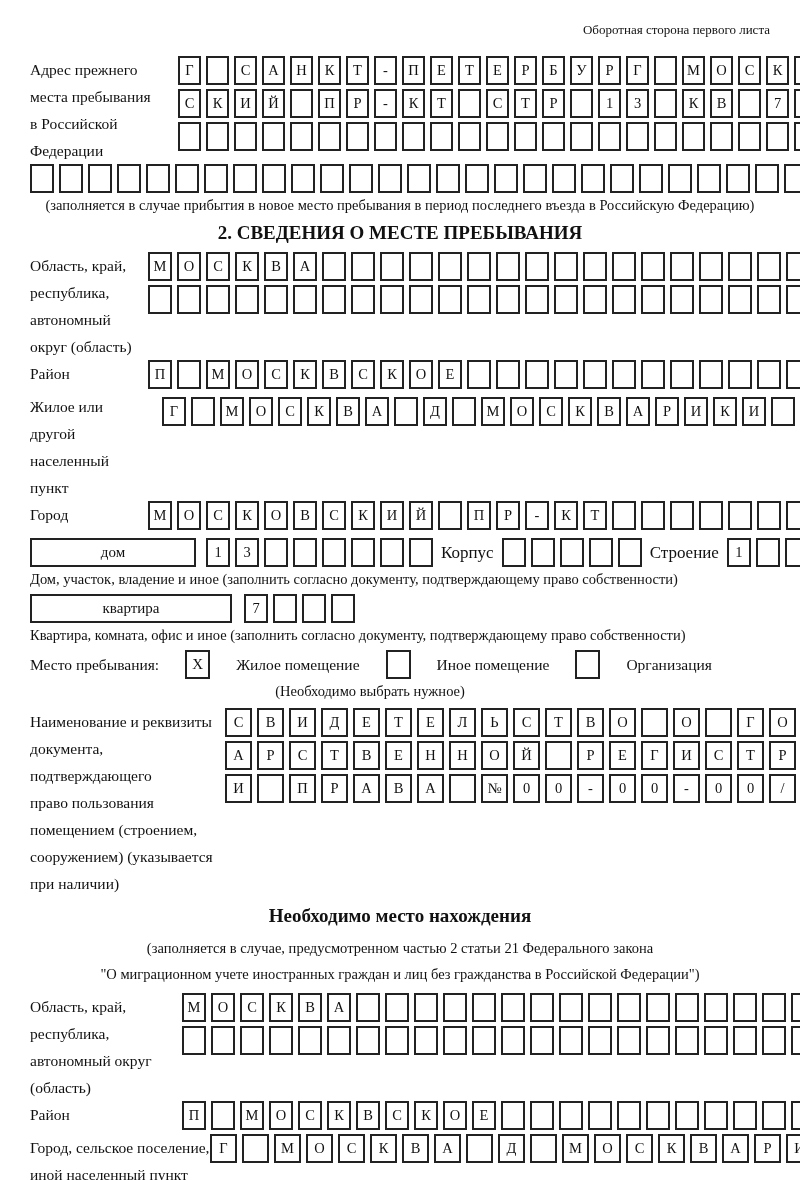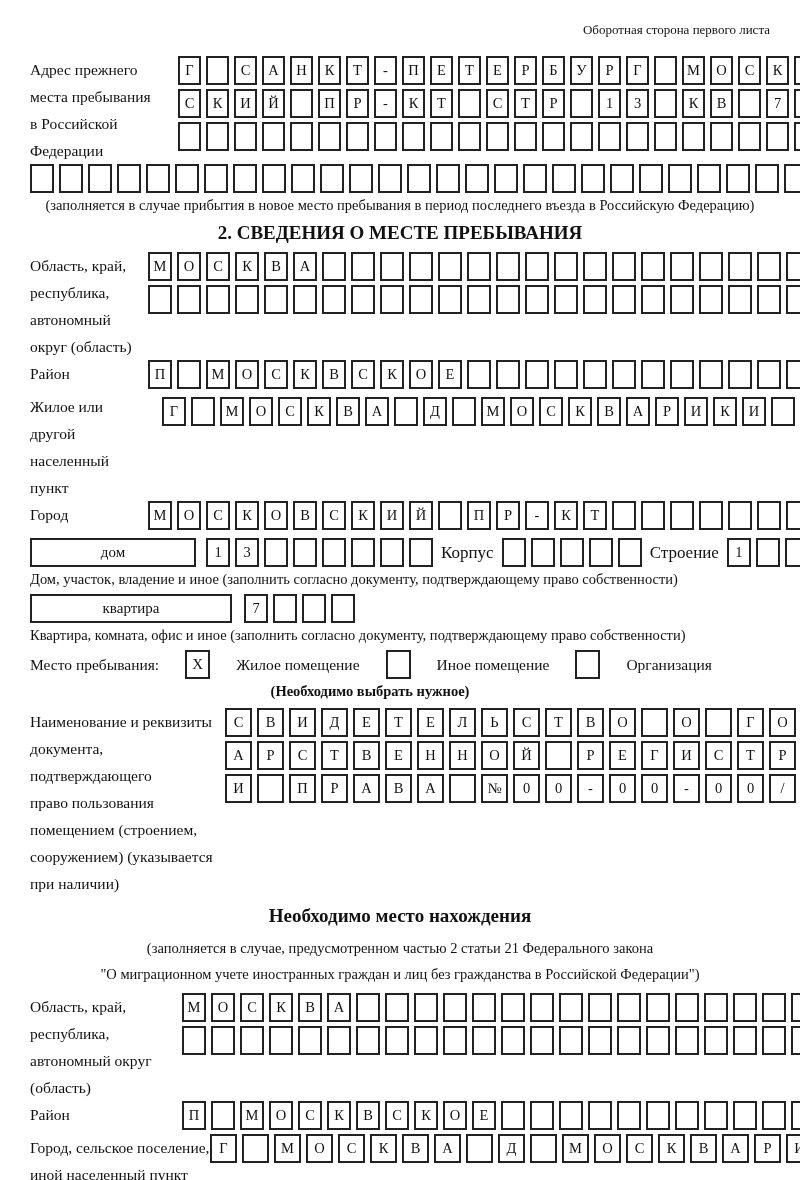--- a/index.html
+++ b/index.html
@@ -33,21 +33,21 @@
     text-align:center;font-size:15px;flex-shrink:0;background:#fff;
   }
   .inline-row{display:flex;align-items:center;margin-bottom:4px;}
   .small-label{font-size:17px;padding:0 8px;}
   .checkbox{
     width:21px;height:25px;border:2px solid #222;text-align:center;
     line-height:25px;font-size:15px;flex-shrink:0;background:#fff;
   }
   .choice-row{display:flex;align-items:center;gap:26px;margin:6px 0 2px 0;}
   .choice-row .txt{font-size:15.5px;}
-  .hint{width:380px;margin-left:150px;text-align:center;font-size:14.5px;margin-top:4px;margin-bottom:8px;font-weight:bold;}
+  .hint{width:380px;margin-left:150px;text-align:center;font-size:14.5px;margin-top:4px;margin-bottom:8px;}
   .mt4{margin-top:4px;} .mt8{margin-top:8px;}
 </style>
 </head>
 <body>
 
 <div class="page">
 
   <div class="doc-header">Оборотная сторона первого листа</div>
 
   <div class="block">

